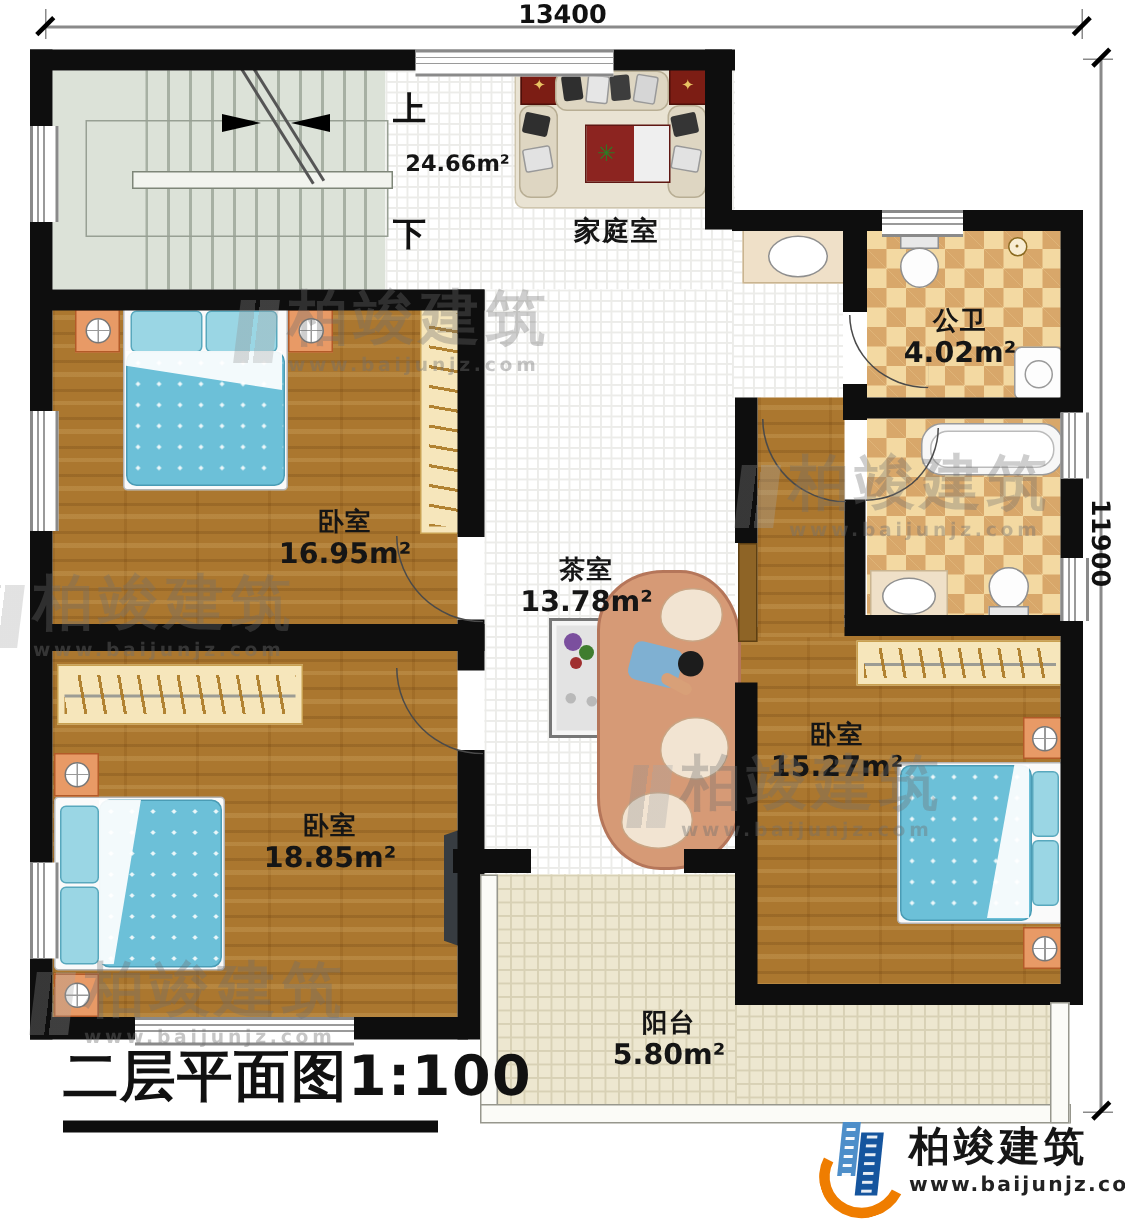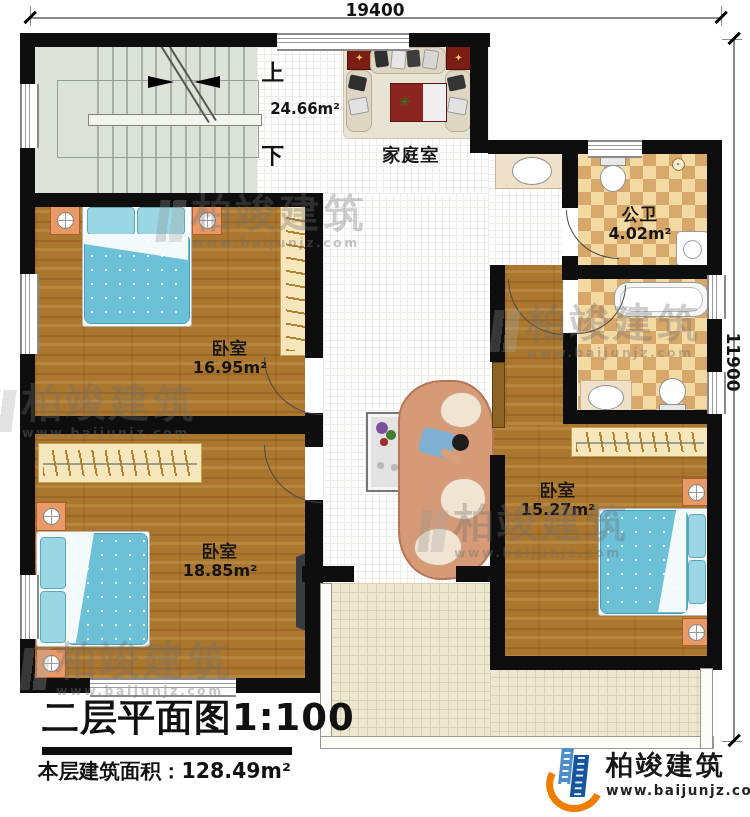--- a/index.html
+++ b/index.html
@@ -39,21 +39,21 @@
   .treads{position:absolute;background:repeating-linear-gradient(90deg,#a7b0a3 0 2px,transparent 2px 14.6px);}
   .stair-outline{position:absolute;border:1.5px solid #98a094;}
   .stair-rail{position:absolute;background:#f2f4ee;border:1.5px solid #7e8678;}
   .breakline{position:absolute;width:92px;height:1.5px;background:#555;transform-origin:0 0;transform:rotate(58deg);}
   .tri{position:absolute;width:0;height:0;border-top:6px solid transparent;border-bottom:6px solid transparent;}
   .tri-r{border-left:26px solid #000;}
   .tri-l{border-right:26px solid #000;}
   
   .room-label{position:absolute;text-align:center;line-height:1.2;color:#151515;}
   .rname{display:block;font-size:17px;font-weight:bold;letter-spacing:1px;}
-  .rarea{display:block;font-size:16px;font-weight:bold;}
+  .rarea{display:block;font-size:19px;font-weight:bold;}
   .big-cn{position:absolute;font-size:22px;font-weight:bold;color:#111;}
   .dim-label{position:absolute;font-size:17px;font-weight:bold;color:#111;text-align:center;}
   .dim-line{position:absolute;background:#8a8a8a;}
   .tick{position:absolute;width:16px;height:2.5px;background:#000;transform:rotate(-45deg);}
   
   .bed-base{position:absolute;background:#fafafa;border:1.5px solid #b5b5b5;border-radius:3px;}
   .blanket{position:absolute;background:#6cc0d8;border:1.5px solid #4a9cb5;border-radius:7px;
     background-image:radial-gradient(rgba(255,255,255,.85) 1.3px,transparent 1.5px);background-size:14px 14px;}
   .fold{position:absolute;background:#fff;opacity:.92;}
   .pillow{position:absolute;background:#9ad6e4;border:1.5px solid #58a8bd;border-radius:4px;}
@@ -281,21 +281,21 @@
 
   <div class="rail" style="left:320px;top:583px;width:10px;height:158px;"></div>
   <div class="rail" style="left:320px;top:736px;width:392px;height:11px;"></div>
   <div class="rail" style="left:700px;top:668px;width:11px;height:79px;"></div>
 
   <div class="dim-line" style="left:30px;top:17px;width:692px;height:1.5px;"></div>
   <div class="dim-line" style="left:30px;top:6px;width:1px;height:20px;"></div>
   <div class="dim-line" style="left:721px;top:6px;width:1px;height:20px;"></div>
   <div class="tick" style="left:22px;top:16px;"></div>
   <div class="tick" style="left:713px;top:16px;"></div>
-  <div class="dim-label" style="left:300px;top:0px;width:150px;">19400</div>
+  <div class="dim-label" style="left:300px;top:0px;width:150px;">13400</div>
   <div class="dim-line" style="left:733px;top:39px;width:1.5px;height:703px;"></div>
   <div class="dim-line" style="left:722px;top:39px;width:20px;height:1px;"></div>
   <div class="dim-line" style="left:722px;top:741px;width:20px;height:1px;"></div>
   <div class="tick" style="left:726px;top:37px;"></div>
   <div class="tick" style="left:726px;top:739px;"></div>
   <div class="dim-label" style="left:703px;top:352px;width:60px;transform:rotate(90deg);">11900</div>
 
   <div class="big-cn" style="left:262px;top:58px;">上</div>
   <div class="big-cn" style="left:262px;top:141px;">下</div>
   <div class="room-label" style="left:250px;top:100px;width:110px;">
@@ -305,28 +305,36 @@
       <span class="rname" style="font-size:18px;">家庭室</span>
     </div>
   <div class="room-label" style="left:595px;top:204px;width:90px;">
     <span class="rname">公卫</span>
     <span class="rarea">4.02m²</span>
   </div>
   <div class="room-label" style="left:185px;top:338px;width:90px;">
     <span class="rname">卧室</span>
     <span class="rarea">16.95m²</span>
   </div>
+  <div class="room-label" style="left:346px;top:370px;width:90px;">
+    <span class="rname">茶室</span>
+    <span class="rarea">13.78m²</span>
+  </div>
   <div class="room-label" style="left:513px;top:480px;width:90px;">
     <span class="rname">卧室</span>
     <span class="rarea">15.27m²</span>
   </div>
   <div class="room-label" style="left:175px;top:541px;width:90px;">
     <span class="rname">卧室</span>
     <span class="rarea">18.85m²</span>
   </div>
+  <div class="room-label" style="left:401px;top:672px;width:90px;">
+    <span class="rname">阳台</span>
+    <span class="rarea">5.80m²</span>
+  </div>
 
   <div class="wm" style="left:158px;top:192px;">
     <div class="wm-glyph"></div>
     <div class="wm-text">
         <span class="wm-big">柏竣建筑</span>
         <span class="wm-url">www.baijunjz.com</span>
       </div>
   </div>
   <div class="wm" style="left:-12px;top:382px;">
     <div class="wm-glyph"></div>
@@ -352,23 +360,20 @@
   <div class="wm" style="left:22px;top:640px;">
     <div class="wm-glyph"></div>
     <div class="wm-text">
         <span class="wm-big">柏竣建筑</span>
         <span class="wm-url">www.baijunjz.com</span>
       </div>
   </div>
 
   <div class="plan-title" style="left:42px;top:693px;">二层平面图1:100</div>
   <div class="title-bar" style="left:42px;top:747px;width:250px;height:8px;"></div>
-  <div class="tb-line" style="left:38px;top:757px;">
-    <span>本层建筑面积：</span><span>128.49m²</span>
-  </div>
 
   <div class="brand" style="left:546px;top:748px;">
     <div class="brand-glyph">
       <div class="swoosh"></div>
       <div class="tower-back"></div>
       <div class="tower-front"></div>
     </div>
     <div>
       <span class="brand-company">柏竣建筑</span>
       <span class="brand-url">www.baijunjz.com</span>

